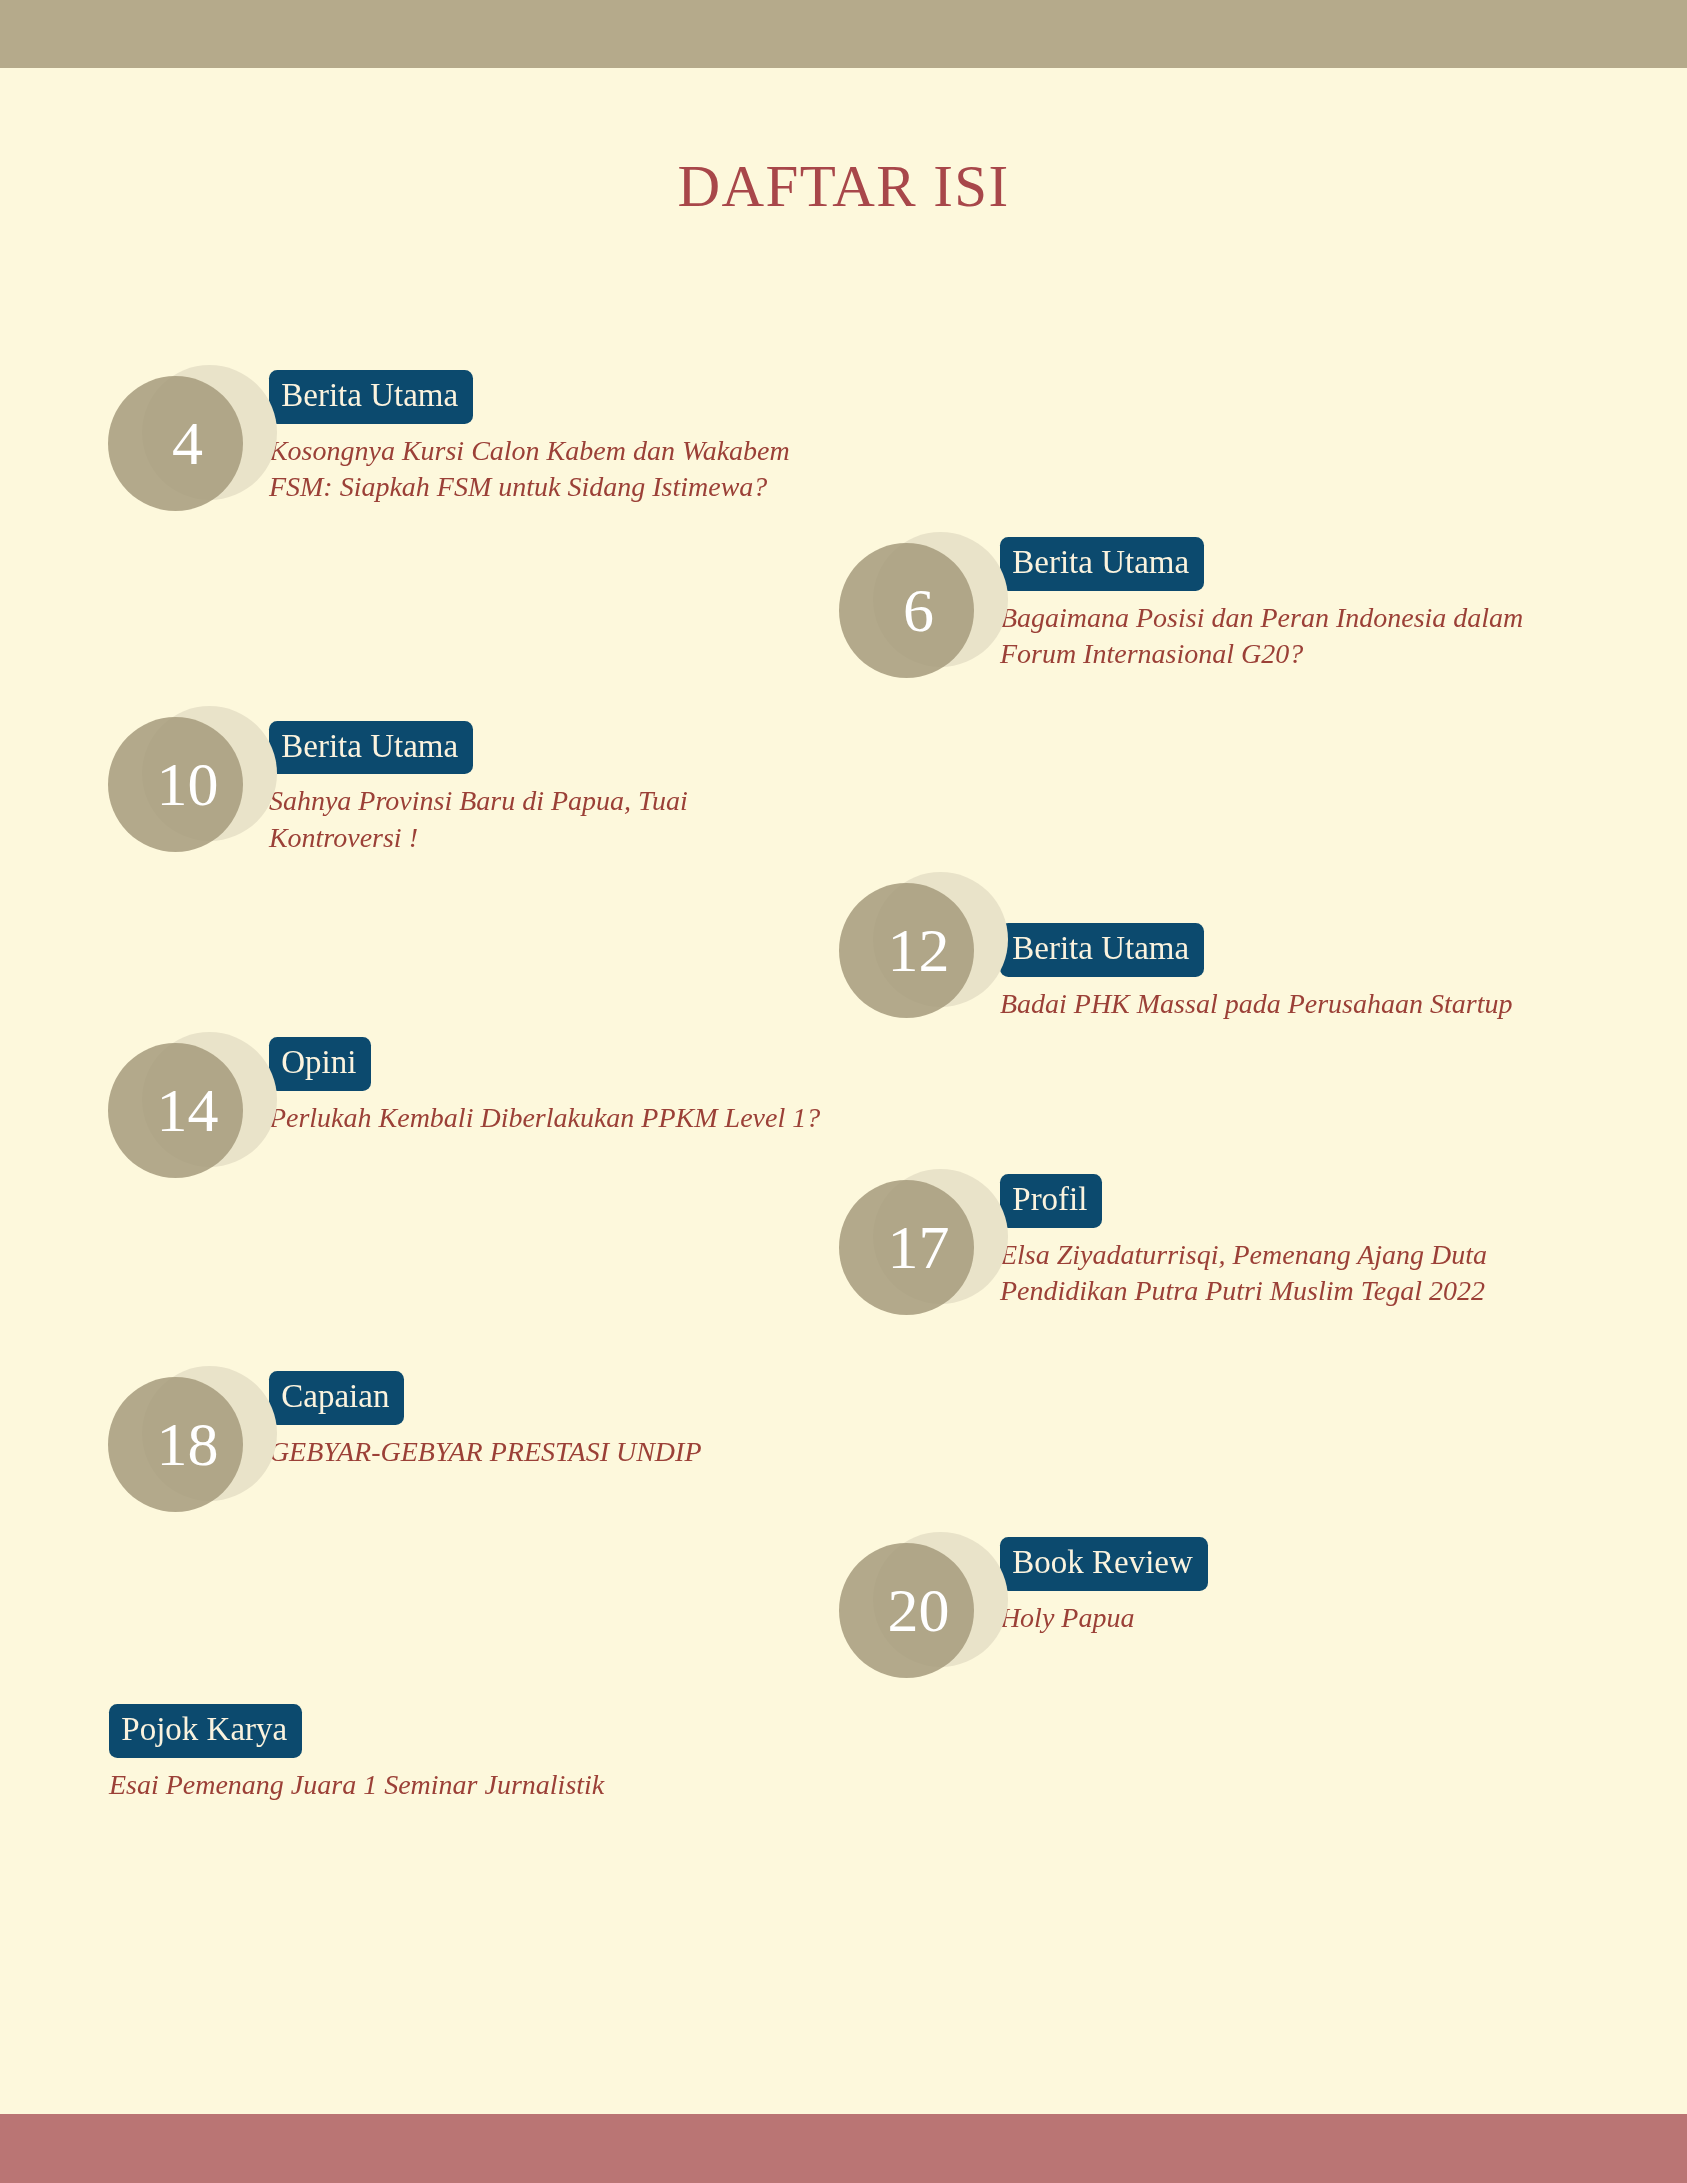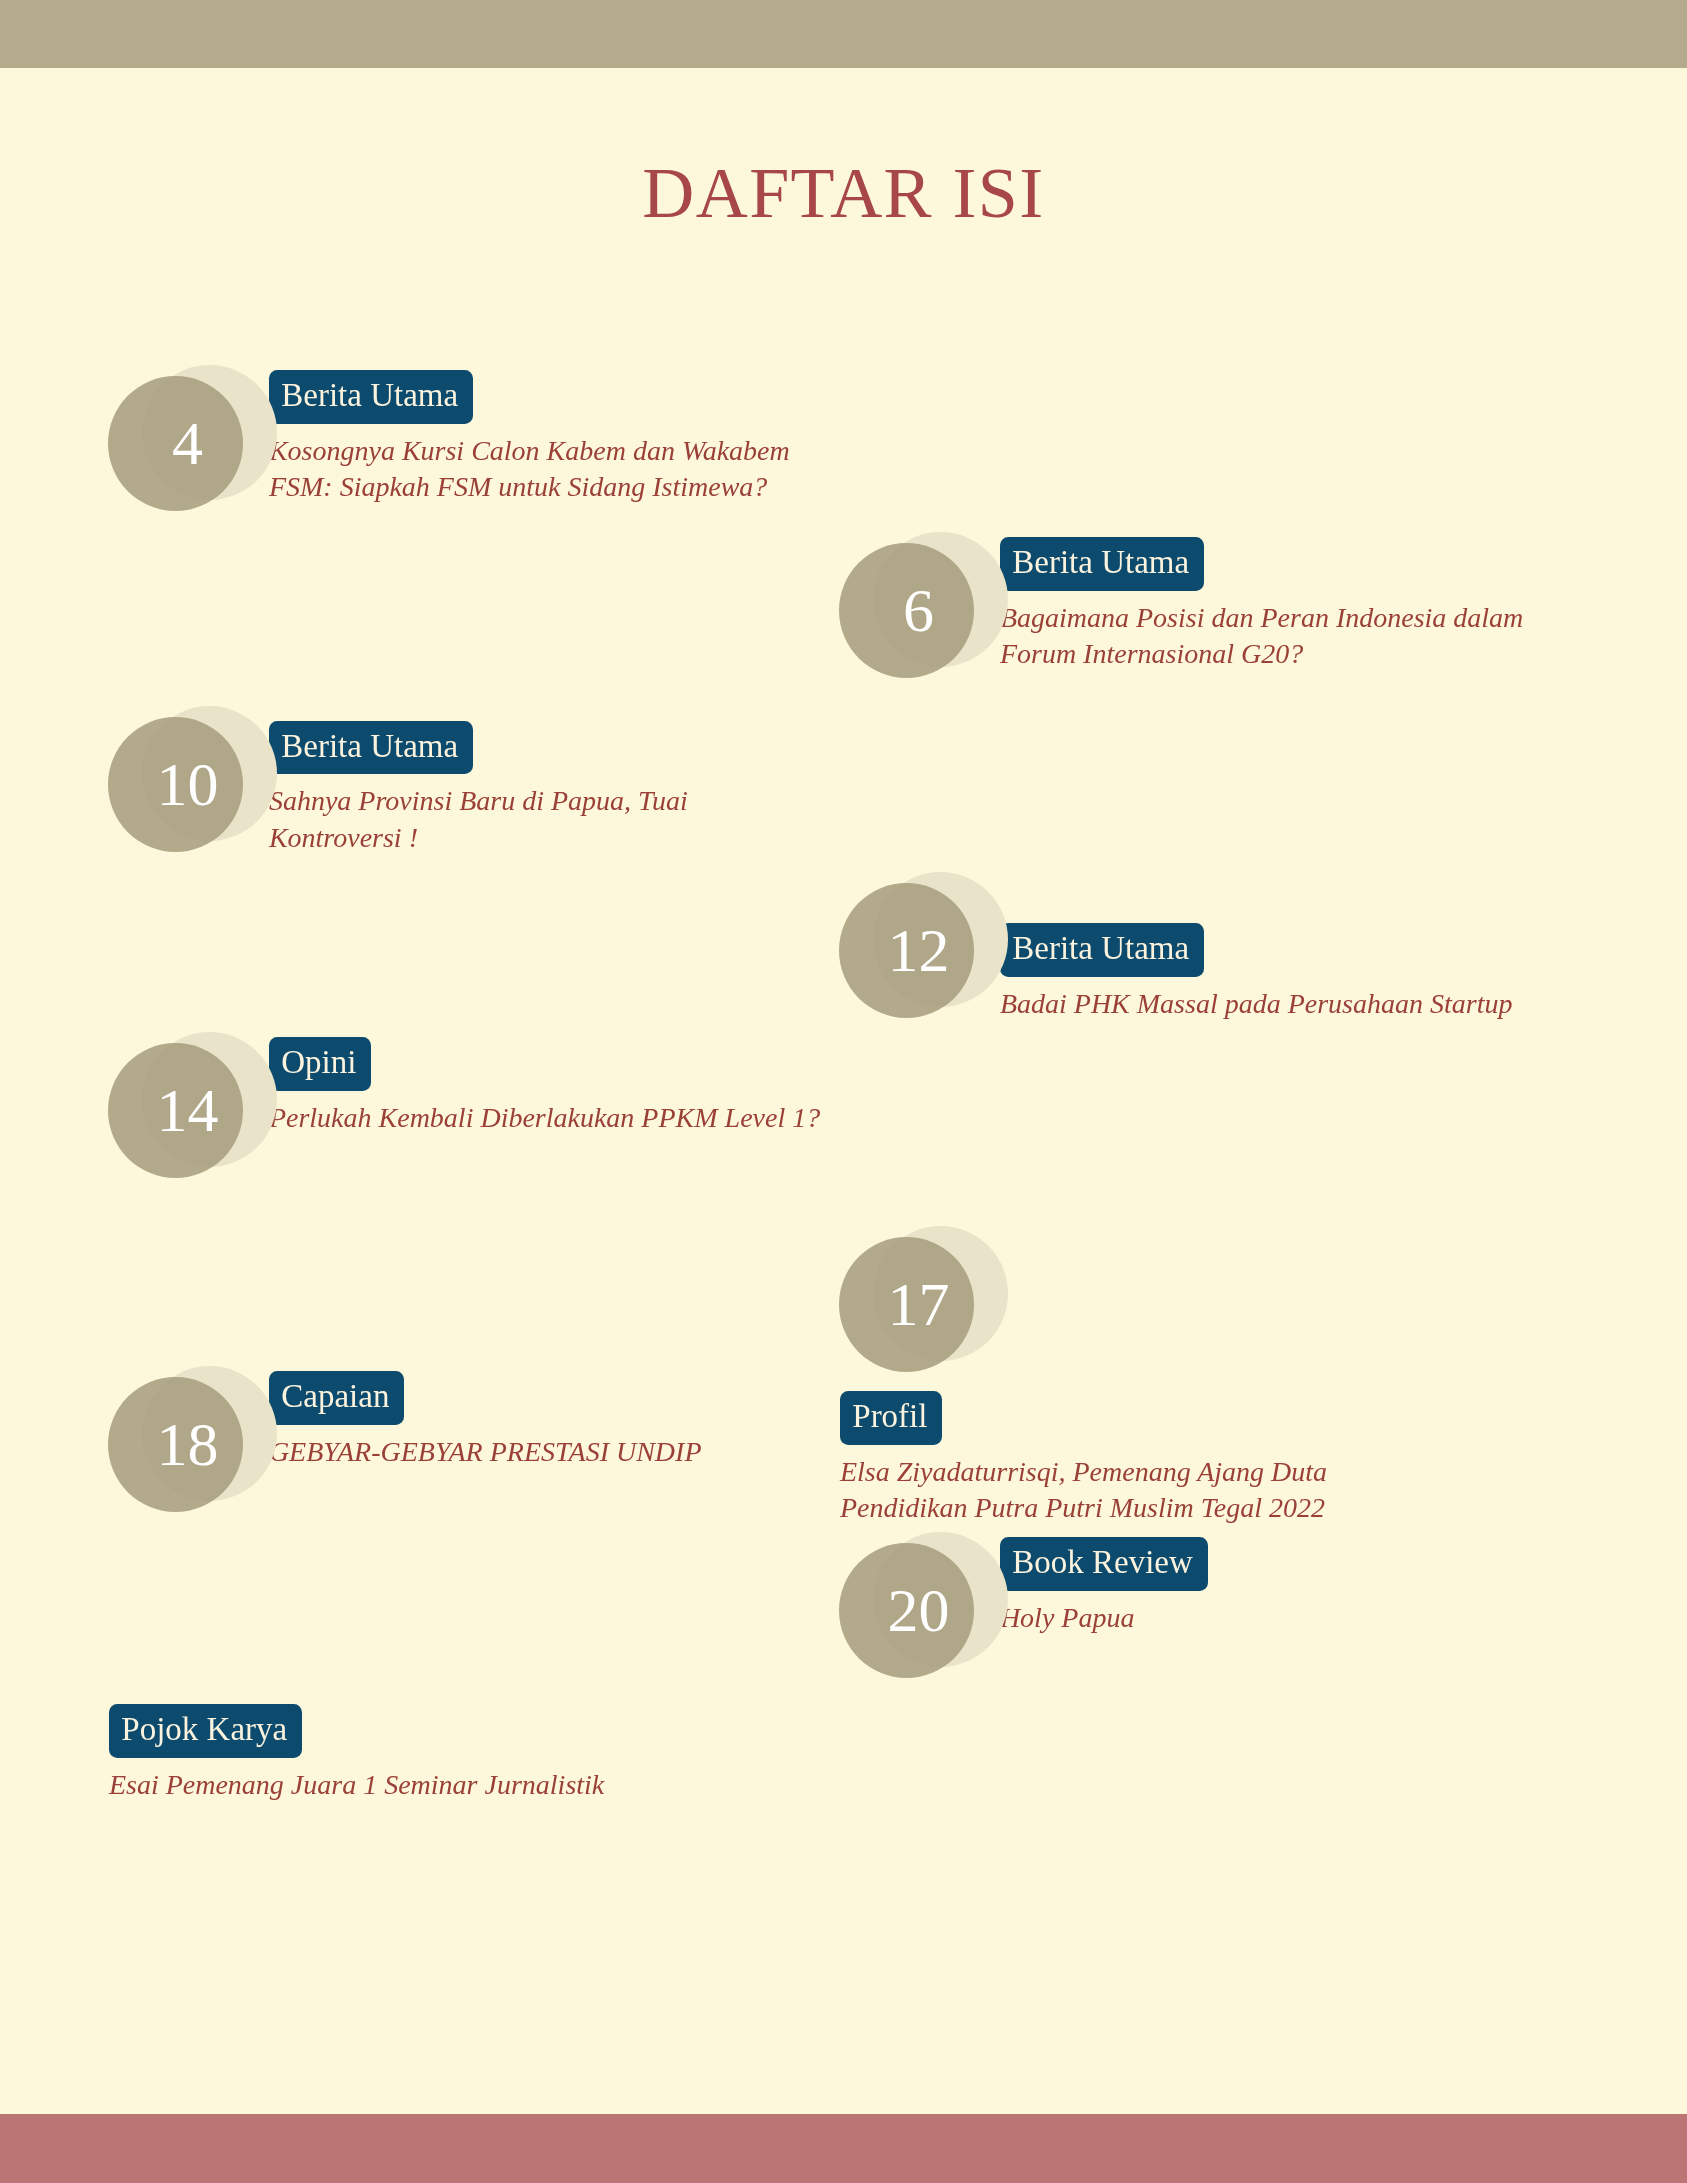--- a/index.html
+++ b/index.html
@@ -35,21 +35,21 @@
     background: #BA7574;
   }
 
   
   .page-title {
     position: absolute;
     left: 0;
     top: 157px;
     width: 1687px;
     text-align: center;
-    font-size: 72px;
+    font-size: 59px;
     line-height: 1;
     letter-spacing: 1.4px;
     color: #A8474A;
     font-weight: normal;
     font-family: "Liberation Serif", "DejaVu Serif", serif;
   }
 
   
   .toc {
     position: absolute;
@@ -184,21 +184,21 @@
       <div class="entry-text"><div class="entry-badge">Berita Utama</div><div class="entry-desc">Badai PHK Massal pada Perusahaan Startup</div></div>
     </div>
     <div class="toc-entry col-left" style="top: 667px;">
       <div class="medallion">
         <div class="disc-back"></div>
         <div class="disc-front"></div>
         <div class="disc-num">14</div>
       </div>
       <div class="entry-text"><div class="entry-badge">Opini</div><div class="entry-desc">Perlukah Kembali Diberlakukan PPKM Level 1?</div></div>
     </div>
-    <div class="toc-entry col-right" style="top: 861px; flex-direction: column;">
+    <div class="toc-entry col-right" style="top: 804px;">
       <div class="medallion">
         <div class="disc-back"></div>
         <div class="disc-front"></div>
         <div class="disc-num">17</div>
       </div>
       <div class="entry-text"><div class="entry-badge">Profil</div><div class="entry-desc">Elsa Ziyadaturrisqi, Pemenang Ajang Duta
 Pendidikan Putra Putri Muslim Tegal 2022</div></div>
     </div>
     <div class="toc-entry col-left" style="top: 1001px;">
       <div class="medallion">

